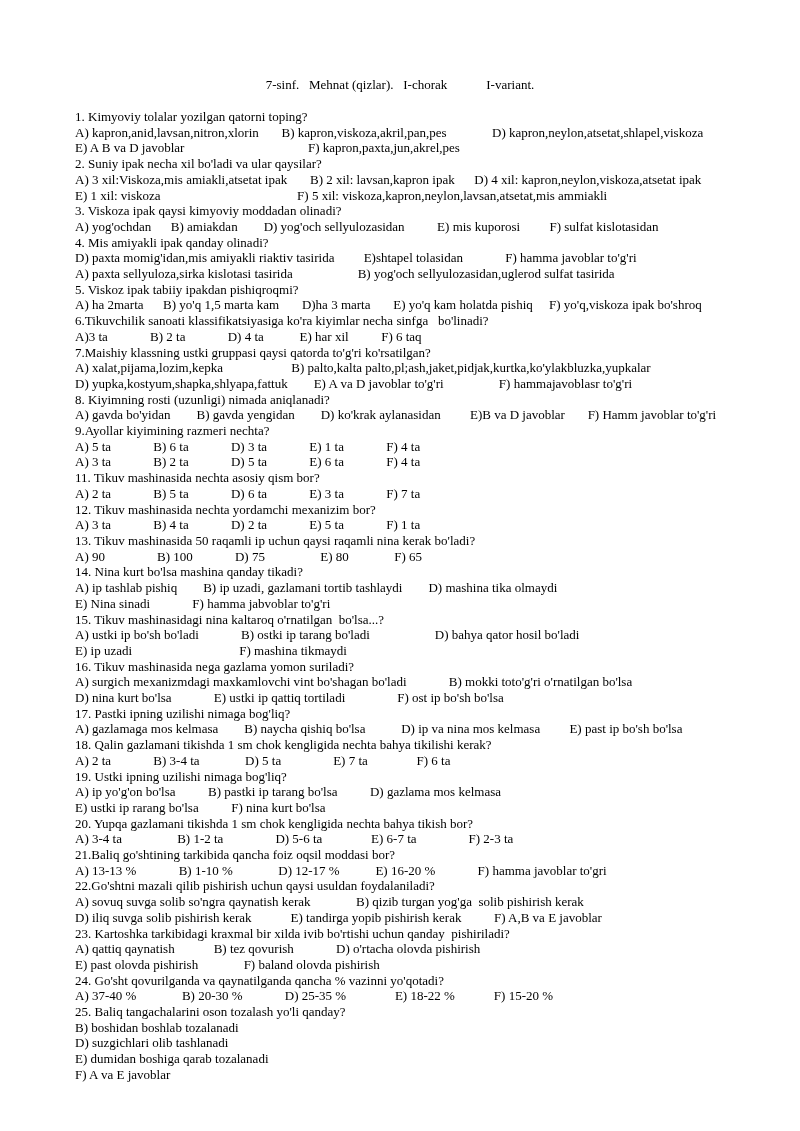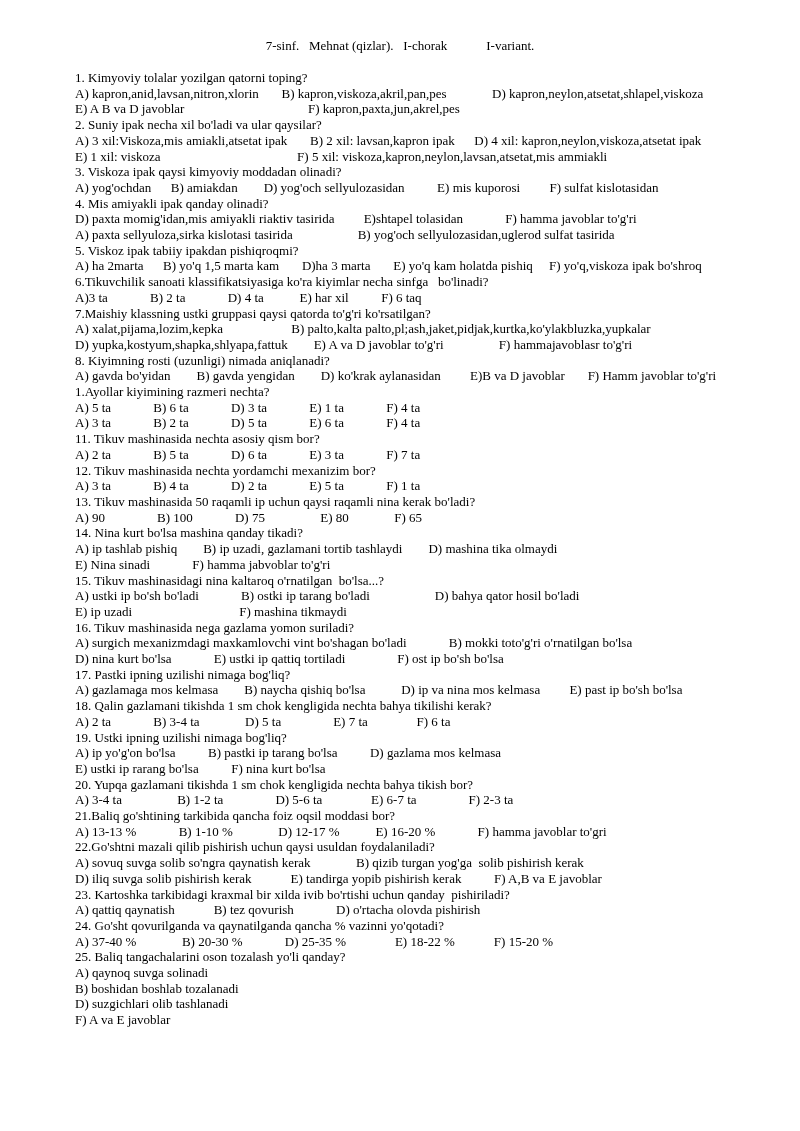--- a/index.html
+++ b/index.html
@@ -15,20 +15,21 @@
     font-family: "Liberation Serif", "DejaVu Serif", serif;
     font-size: 13px;
     overflow: hidden;
     position: relative;
   }
   .title {
     padding-top: 38px;
     text-align: center;
     white-space: pre;
     line-height: 16px;
+    margin-top: 39px;
   }
   .questions {
     padding: 16px 16px 0 75px;
   }
   .line {
     white-space: pre;
     line-height: 15.7px;
   }
 </style>
 </head>
@@ -50,21 +51,21 @@
       <div class="line">A) paxta sellyuloza,sirka kislotasi tasirida                    B) yog'och sellyulozasidan,uglerod sulfat tasirida</div>
       <div class="line">5. Viskoz ipak tabiiy ipakdan pishiqroqmi?</div>
       <div class="line">A) ha 2marta      B) yo'q 1,5 marta kam       D)ha 3 marta       E) yo'q kam holatda pishiq     F) yo'q,viskoza ipak bo'shroq</div>
       <div class="line">6.Tikuvchilik sanoati klassifikatsiyasiga ko'ra kiyimlar necha sinfga   bo'linadi?</div>
       <div class="line">A)3 ta             B) 2 ta             D) 4 ta           E) har xil          F) 6 taq</div>
       <div class="line">7.Maishiy klassning ustki gruppasi qaysi qatorda to'g'ri ko'rsatilgan?</div>
       <div class="line">A) xalat,pijama,lozim,kepka                     B) palto,kalta palto,pl;ash,jaket,pidjak,kurtka,ko'ylakbluzka,yupkalar</div>
       <div class="line">D) yupka,kostyum,shapka,shlyapa,fattuk        E) A va D javoblar to'g'ri                 F) hammajavoblasr to'g'ri</div>
       <div class="line">8. Kiyimning rosti (uzunligi) nimada aniqlanadi?</div>
       <div class="line">A) gavda bo'yidan        B) gavda yengidan        D) ko'krak aylanasidan         E)B va D javoblar       F) Hamm javoblar to'g'ri</div>
-      <div class="line">1.Ayollar kiyimining razmeri nechta?</div>
+      <div class="line">9.Ayollar kiyimining razmeri nechta?</div>
       <div class="line">A) 5 ta             B) 6 ta             D) 3 ta             E) 1 ta             F) 4 ta</div>
       <div class="line">A) 3 ta             B) 2 ta             D) 5 ta             E) 6 ta             F) 4 ta</div>
       <div class="line">11. Tikuv mashinasida nechta asosiy qism bor?</div>
       <div class="line">A) 2 ta             B) 5 ta             D) 6 ta             E) 3 ta             F) 7 ta</div>
       <div class="line">12. Tikuv mashinasida nechta yordamchi mexanizim bor?</div>
       <div class="line">A) 3 ta             B) 4 ta             D) 2 ta             E) 5 ta             F) 1 ta</div>
       <div class="line">13. Tikuv mashinasida 50 raqamli ip uchun qaysi raqamli nina kerak bo'ladi?</div>
       <div class="line">A) 90                B) 100             D) 75                 E) 80              F) 65</div>
       <div class="line">14. Nina kurt bo'lsa mashina qanday tikadi?</div>
       <div class="line">A) ip tashlab pishiq        B) ip uzadi, gazlamani tortib tashlaydi        D) mashina tika olmaydi</div>
@@ -84,21 +85,22 @@
       <div class="line">E) ustki ip rarang bo'lsa          F) nina kurt bo'lsa</div>
       <div class="line">20. Yupqa gazlamani tikishda 1 sm chok kengligida nechta bahya tikish bor?</div>
       <div class="line">A) 3-4 ta                 B) 1-2 ta                D) 5-6 ta               E) 6-7 ta                F) 2-3 ta</div>
       <div class="line">21.Baliq go'shtining tarkibida qancha foiz oqsil moddasi bor?</div>
       <div class="line">A) 13-13 %             B) 1-10 %              D) 12-17 %           E) 16-20 %             F) hamma javoblar to'gri</div>
       <div class="line">22.Go'shtni mazali qilib pishirish uchun qaysi usuldan foydalaniladi?</div>
       <div class="line">A) sovuq suvga solib so'ngra qaynatish kerak              B) qizib turgan yog'ga  solib pishirish kerak</div>
       <div class="line">D) iliq suvga solib pishirish kerak            E) tandirga yopib pishirish kerak          F) A,B va E javoblar</div>
       <div class="line">23. Kartoshka tarkibidagi kraxmal bir xilda ivib bo'rtishi uchun qanday  pishiriladi?</div>
       <div class="line">A) qattiq qaynatish            B) tez qovurish             D) o'rtacha olovda pishirish</div>
+      <div class="line">E) past olovda pishirish              F) baland olovda pishirish</div>
       <div class="line">24. Go'sht qovurilganda va qaynatilganda qancha % vazinni yo'qotadi?</div>
       <div class="line">A) 37-40 %              B) 20-30 %             D) 25-35 %               E) 18-22 %            F) 15-20 %</div>
       <div class="line">25. Baliq tangachalarini oson tozalash yo'li qanday?</div>
-      <div class="line">A) qaynoq suvga solinadi</div>
       <div class="line">B) boshidan boshlab tozalanadi</div>
       <div class="line">D) suzgichlari olib tashlanadi</div>
+      <div class="line">E) dumidan boshiga qarab tozalanadi</div>
       <div class="line">F) A va E javoblar</div>
     </div>
 </div>
 
 </body></html>

